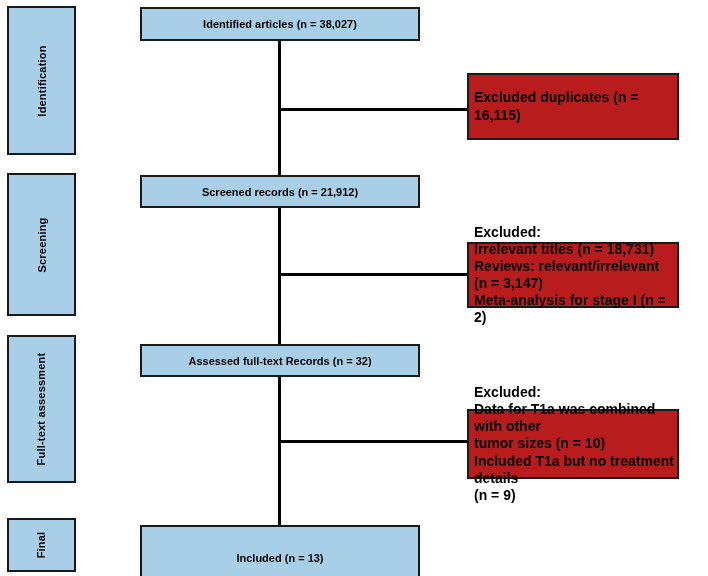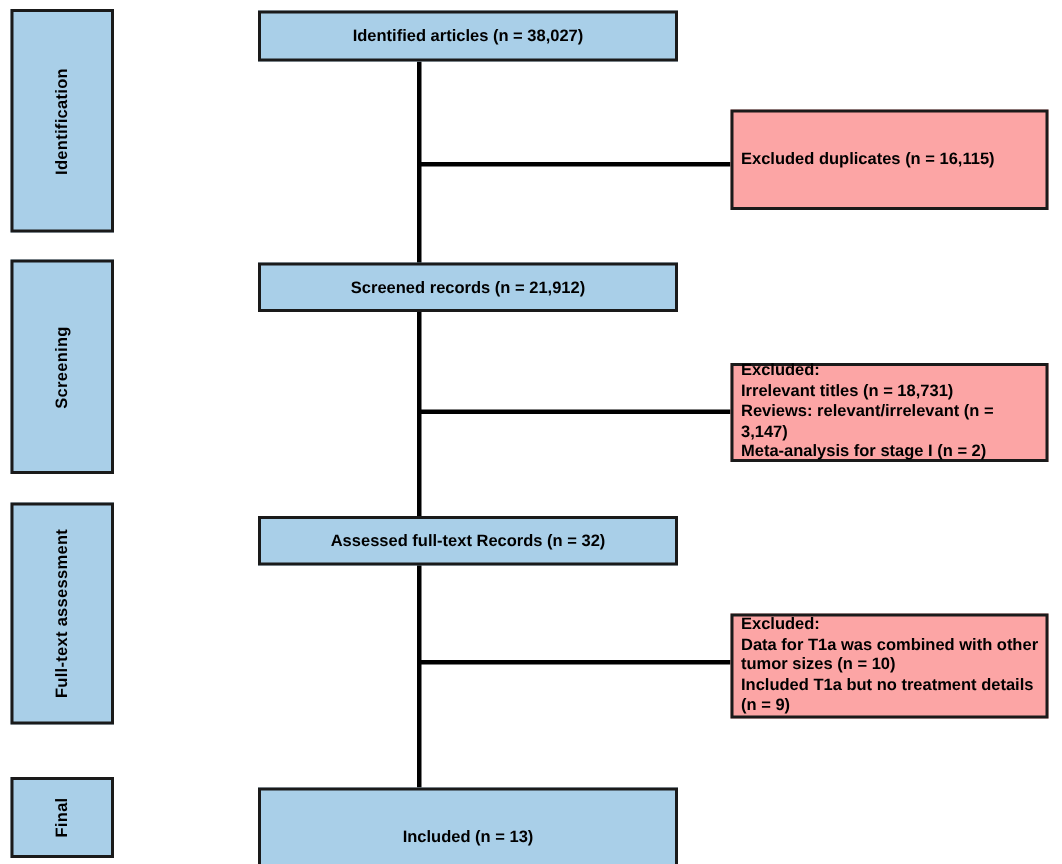--- a/index.html
+++ b/index.html
@@ -41,27 +41,26 @@
     white-space: nowrap;
     font-size: 11px;
     letter-spacing: 0.2px;
   }
   .main-box {
     background: var(--box-fill);
     left: 140px;
     width: 280px;
     font-size: 11px;
     text-align: center;
-    margin-left: 32px;
   }
   .excl-box {
-    background: #fca5a5;
-    left: 487px;
+    background: #b91c1c;
+    left: 467px;
     width: 212px;
-    font-size: 11px;
+    font-size: 14px;
     justify-content: flex-start;
     text-align: left;
     padding-left: 5px;
     padding-right: 3px;
     white-space: pre-line;
     line-height: 1.22;
   }
   .line {
     position: absolute;
     background: var(--line);

